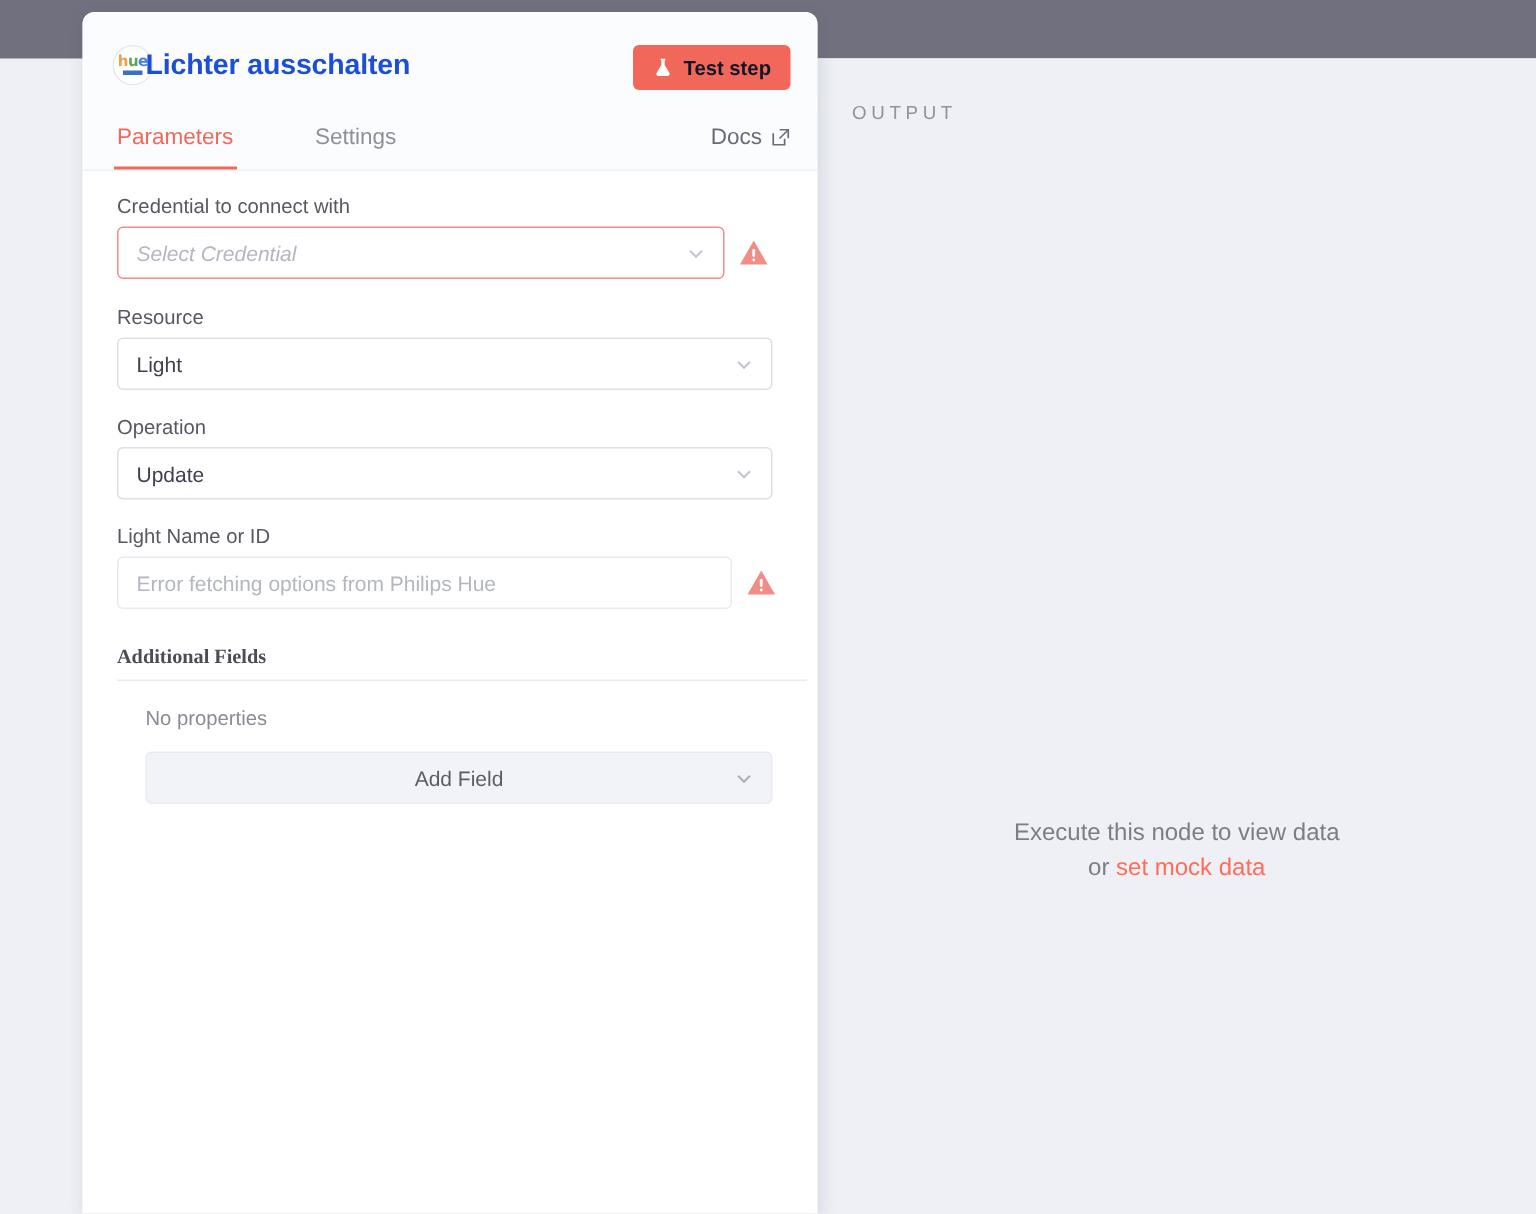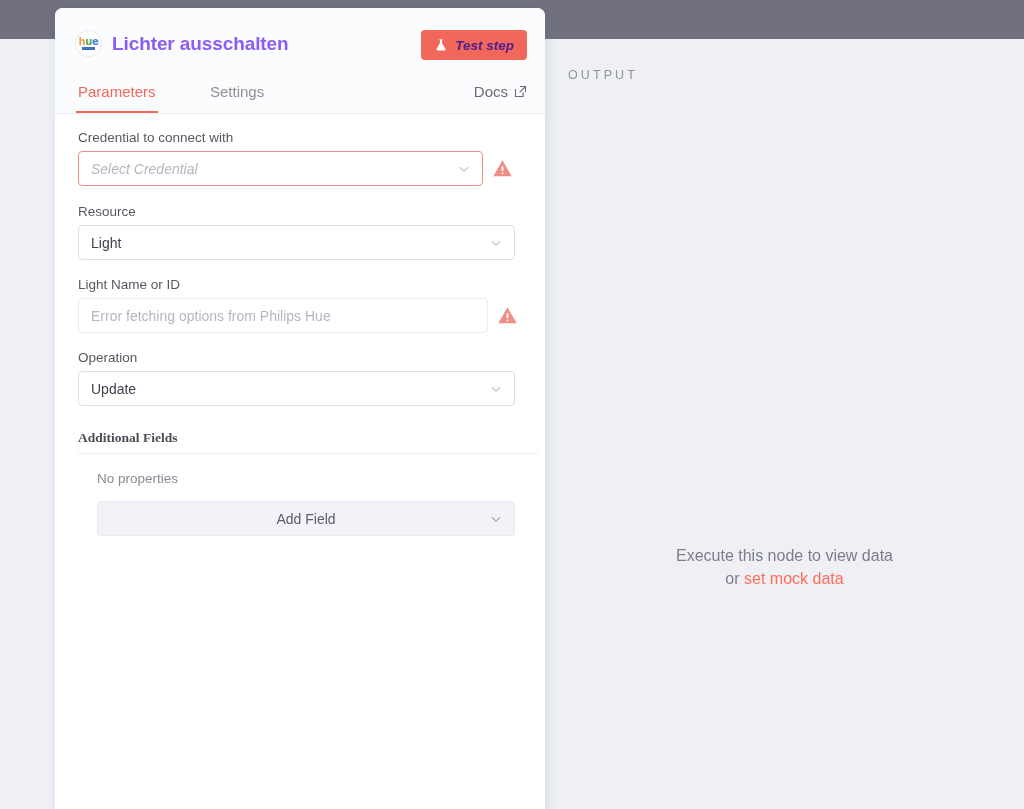--- a/index.html
+++ b/index.html
@@ -112,44 +112,43 @@
   .hue-word .l3 { color: #4a7fd4; }
   .hue-bar {
     width: 13px;
     height: 3px;
     background: #3f6fc0;
     margin-top: 0.5px;
   }
   .node-title {
     position: absolute;
     top: 25px;
-    left: 57px;
+    left: 42px;
     font-size: 19px;
     font-weight: 700;
-    color: #8b5cf6;
+    color: #1d4ed8;
     letter-spacing: -0.1px;
   }
   .test-step-btn {
     position: absolute;
     top: 22px;
     right: 18px;
     height: 30px;
     padding: 12px 13px;
     background: #f1685a;
     border: none;
     border-radius: 4px;
-    color: #4c1d95;
+    color: #0f172a;
     font-family: "Liberation Sans", sans-serif;
     font-size: 13.5px;
     font-weight: 700;
     display: flex;
     align-items: center;
     gap: 7px;
     cursor: pointer;
-    font-style: italic;
   }
   .flask-ico { display:block; }
 
   
   .ndv-tabs {
     position: relative;
     height: 43px;
     background: #fbfcfe;
     border-bottom: 1px solid #edeff3;
   }
@@ -351,40 +350,40 @@
     <div class="gap-std">
       <div class="field-label">Resource</div>
       <div class="select-box" style="width:437px;">Light
         <svg class="chev" width="14" height="14" viewBox="0 0 14 14">
             <path d="M3 5.2L7 9.2L11 5.2" fill="none" stroke="#c2c5cf" stroke-width="1.3"></path>
           </svg>
       </div>
     </div>
 
     <div class="gap-std">
+      <div class="field-label">Operation</div>
+      <div class="select-box" style="width:437px;">Update
+        <svg class="chev" width="14" height="14" viewBox="0 0 14 14">
+            <path d="M3 5.2L7 9.2L11 5.2" fill="none" stroke="#c2c5cf" stroke-width="1.3"></path>
+          </svg>
+      </div>
+    </div>
+
+    <div class="gap-std">
       <div class="field-label">Light Name or ID</div>
       <div class="control-row">
         <div class="select-box soft-border placeholder-style" style="width:410px;padding-right:12px;">Error fetching options from Philips Hue</div>
         <svg class="warn-ico" width="21" height="21" viewBox="0 0 22 22">
           <path d="M11 2.4L20.6 19.2H1.4z" fill="#ef8d86"></path>
           <rect x="10" y="8.3" width="2" height="5.6" rx="1" fill="#ffffff"></rect>
           <rect x="10" y="15.1" width="2" height="2" rx="1" fill="#ffffff"></rect>
         </svg>
       </div>
     </div>
 
-    <div class="gap-std">
-      <div class="field-label">Operation</div>
-      <div class="select-box" style="width:437px;">Update
-        <svg class="chev" width="14" height="14" viewBox="0 0 14 14">
-            <path d="M3 5.2L7 9.2L11 5.2" fill="none" stroke="#c2c5cf" stroke-width="1.3"></path>
-          </svg>
-      </div>
-    </div>
-
 
     <div class="section-head">Additional Fields</div>
     <div class="no-props">No properties</div>
     <div class="add-field-btn" style="width:418px;">
       <span>Add Field</span>
       <svg class="chev" width="14" height="14" viewBox="0 0 14 14">
           <path d="M3 5.2L7 9.2L11 5.2" fill="none" stroke="#a9adb9" stroke-width="1.3"></path>
         </svg>
     </div>
 

